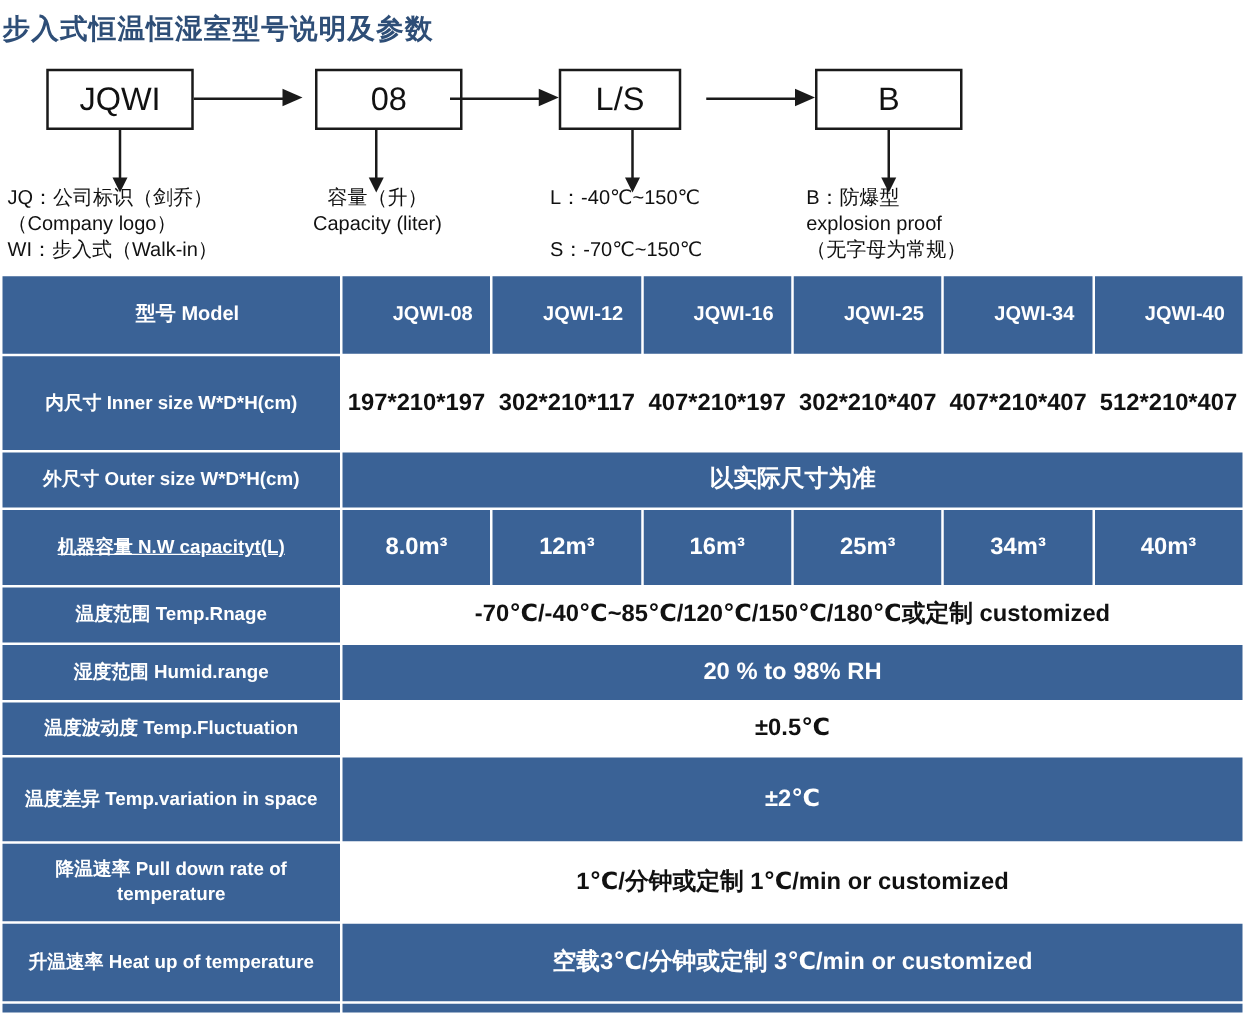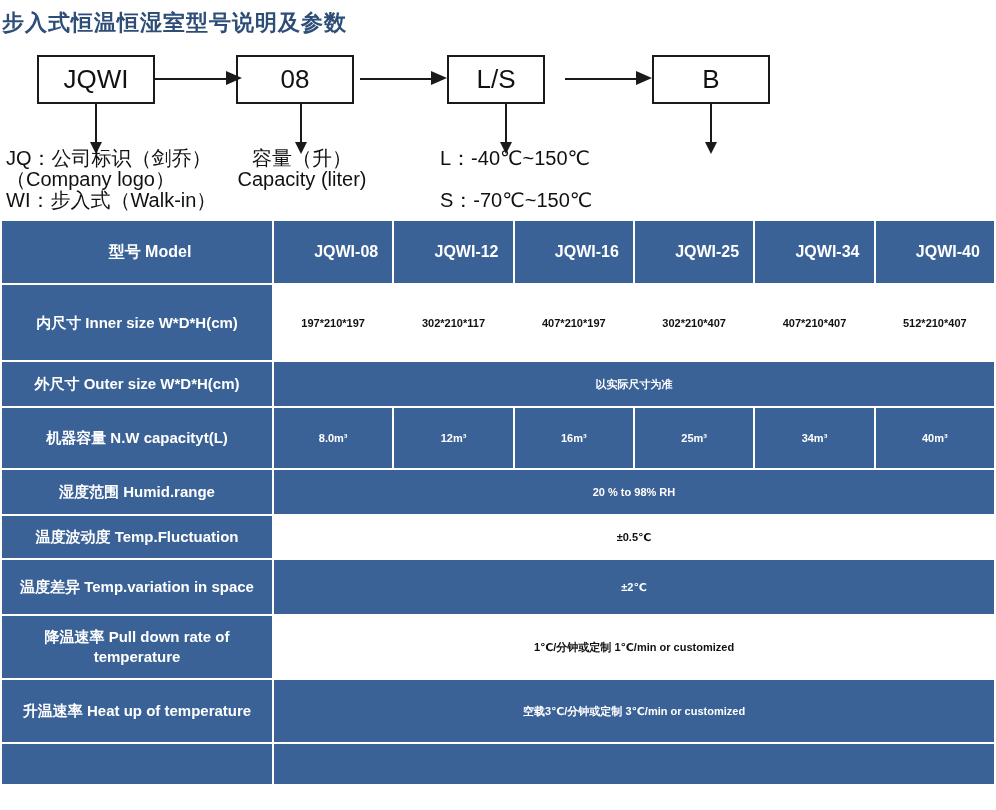--- a/index.html
+++ b/index.html
@@ -60,21 +60,21 @@
     position: absolute;
     top: 96px;
     width: 0; height: 0;
     border-left: 6px solid transparent;
     border-right: 6px solid transparent;
     border-top: 12px solid #1a1a1a;
   }
   .cap {
     position: absolute;
     top: 102px;
-    font-size: 20px;
+    font-size: 16px;
     line-height: 21px;
     color: #111111;
     white-space: pre-line;
     font-weight: normal;
   }
   .cap.center { text-align: center; }
   .cap.left { text-align: left; }
 
   
   table.spec {
@@ -82,21 +82,21 @@
     left: 0; top: 219px;
     width: 996px;
     border-collapse: separate;
     border-spacing: 2px;
     table-layout: fixed;
   }
   table.spec td, table.spec th {
     padding: 4px 3px;
     text-align: center;
     vertical-align: middle;
-    font-size: 11px;
+    font-size: 19px;
     font-weight: bold;
     color: #ffffff;
     background: #3A6296;
     border: 0;
     line-height: 20px;
   }
   table.spec th.hdr { font-size: 16px; height: 62px; padding-left: 29px; }
   table.spec td.lbl { font-size: 15px; }
   td.white {
     background: #ffffff !important;
@@ -107,21 +107,21 @@
 </head>
 <body>
 
 <div id="page">
 
   <div class="title">步入式恒温恒湿室型号说明及参数</div>
 
   <div class="diagram">
 
     <div class="fbox" style="left:37px; top:9px; width:118px;">JQWI</div>
-    <div class="fbox" style="left:236px; top:9px; width:118px;">08</div>
+    <div class="fbox" style="left:252px; top:9px; width:118px;">08</div>
     <div class="fbox" style="left:447px; top:9px; width:98px;">L/S</div>
     <div class="fbox" style="left:652px; top:9px; width:118px;">B</div>
 
     <div class="hline" style="left:155px; width:72px;"></div>
     <div class="harrow" style="left:226px;"></div>
 
     <div class="hline" style="left:360px; width:72px;"></div>
     <div class="harrow" style="left:431px;"></div>
 
     <div class="hline" style="left:565px; width:72px;"></div>
@@ -140,20 +140,23 @@
     <div class="varrow" style="left:705px;"></div>
 
     <div class="cap left" style="left:6px; width:250px;">JQ：公司标识（剑乔）
 （Company logo）
 WI：步入式（Walk-in）</div>
     <div class="cap center" style="left:212px; width:180px;">容量（升）
 Capacity (liter)</div>
     <div class="cap left" style="left:440px; width:190px;">L：-40℃~150℃
 
 S：-70℃~150℃</div>
+    <div class="cap left" style="left:645px; width:230px;">B：防爆型
+explosion proof
+（无字母为常规）</div>
   </div>
 
   <table class="spec">
     <colgroup>
       <col class="col-lbl">
       <col>
         <col>
         <col>
         <col>
         <col>
@@ -178,38 +181,42 @@
           <td class="white">407*210*197</td>
           <td class="white">302*210*407</td>
           <td class="white">407*210*407</td>
           <td class="white">512*210*407</td>
         </tr>
         <tr>
           <td class="lbl" style="height: 44px;">外尺寸 Outer size W*D*H(cm)</td>
           <td colspan="6">以实际尺寸为准</td>
         </tr>
         <tr>
-          <td class="lbl" style="height: 60px;">机器容量 N.W capacityt(L)</td>
+          <td class="lbl" style="height: 60px; text-decoration: underline;">机器容量 N.W capacityt(L)</td>
           <td>8.0m³</td>
           <td>12m³</td>
           <td>16m³</td>
           <td>25m³</td>
           <td>34m³</td>
           <td>40m³</td>
         </tr>
         <tr>
+          <td class="lbl" style="height: 44px;">温度范围 Temp.Rnage</td>
+          <td colspan="6" class="white">-70℃/-40℃~85℃/120℃/150℃/180℃或定制 customized</td>
+        </tr>
+        <tr>
           <td class="lbl" style="height: 44px;">湿度范围 Humid.range</td>
           <td colspan="6">20 % to 98% RH</td>
         </tr>
         <tr>
           <td class="lbl" style="height: 42px;">温度波动度 Temp.Fluctuation</td>
           <td colspan="6" class="white">±0.5℃</td>
         </tr>
         <tr>
-          <td class="lbl" style="height: 54px;">温度差异 Temp.variation in space</td>
+          <td class="lbl" style="height: 67px;">温度差异 Temp.variation in space</td>
           <td colspan="6">±2℃</td>
         </tr>
         <tr>
           <td class="lbl" style="height: 62px;">降温速率 Pull down rate of temperature</td>
           <td colspan="6" class="white">1℃/分钟或定制    1℃/min or customized</td>
         </tr>
         <tr>
           <td class="lbl" style="height: 62px;">升温速率 Heat up of temperature</td>
           <td colspan="6">空载3℃/分钟或定制 3℃/min or customized</td>
         </tr>

